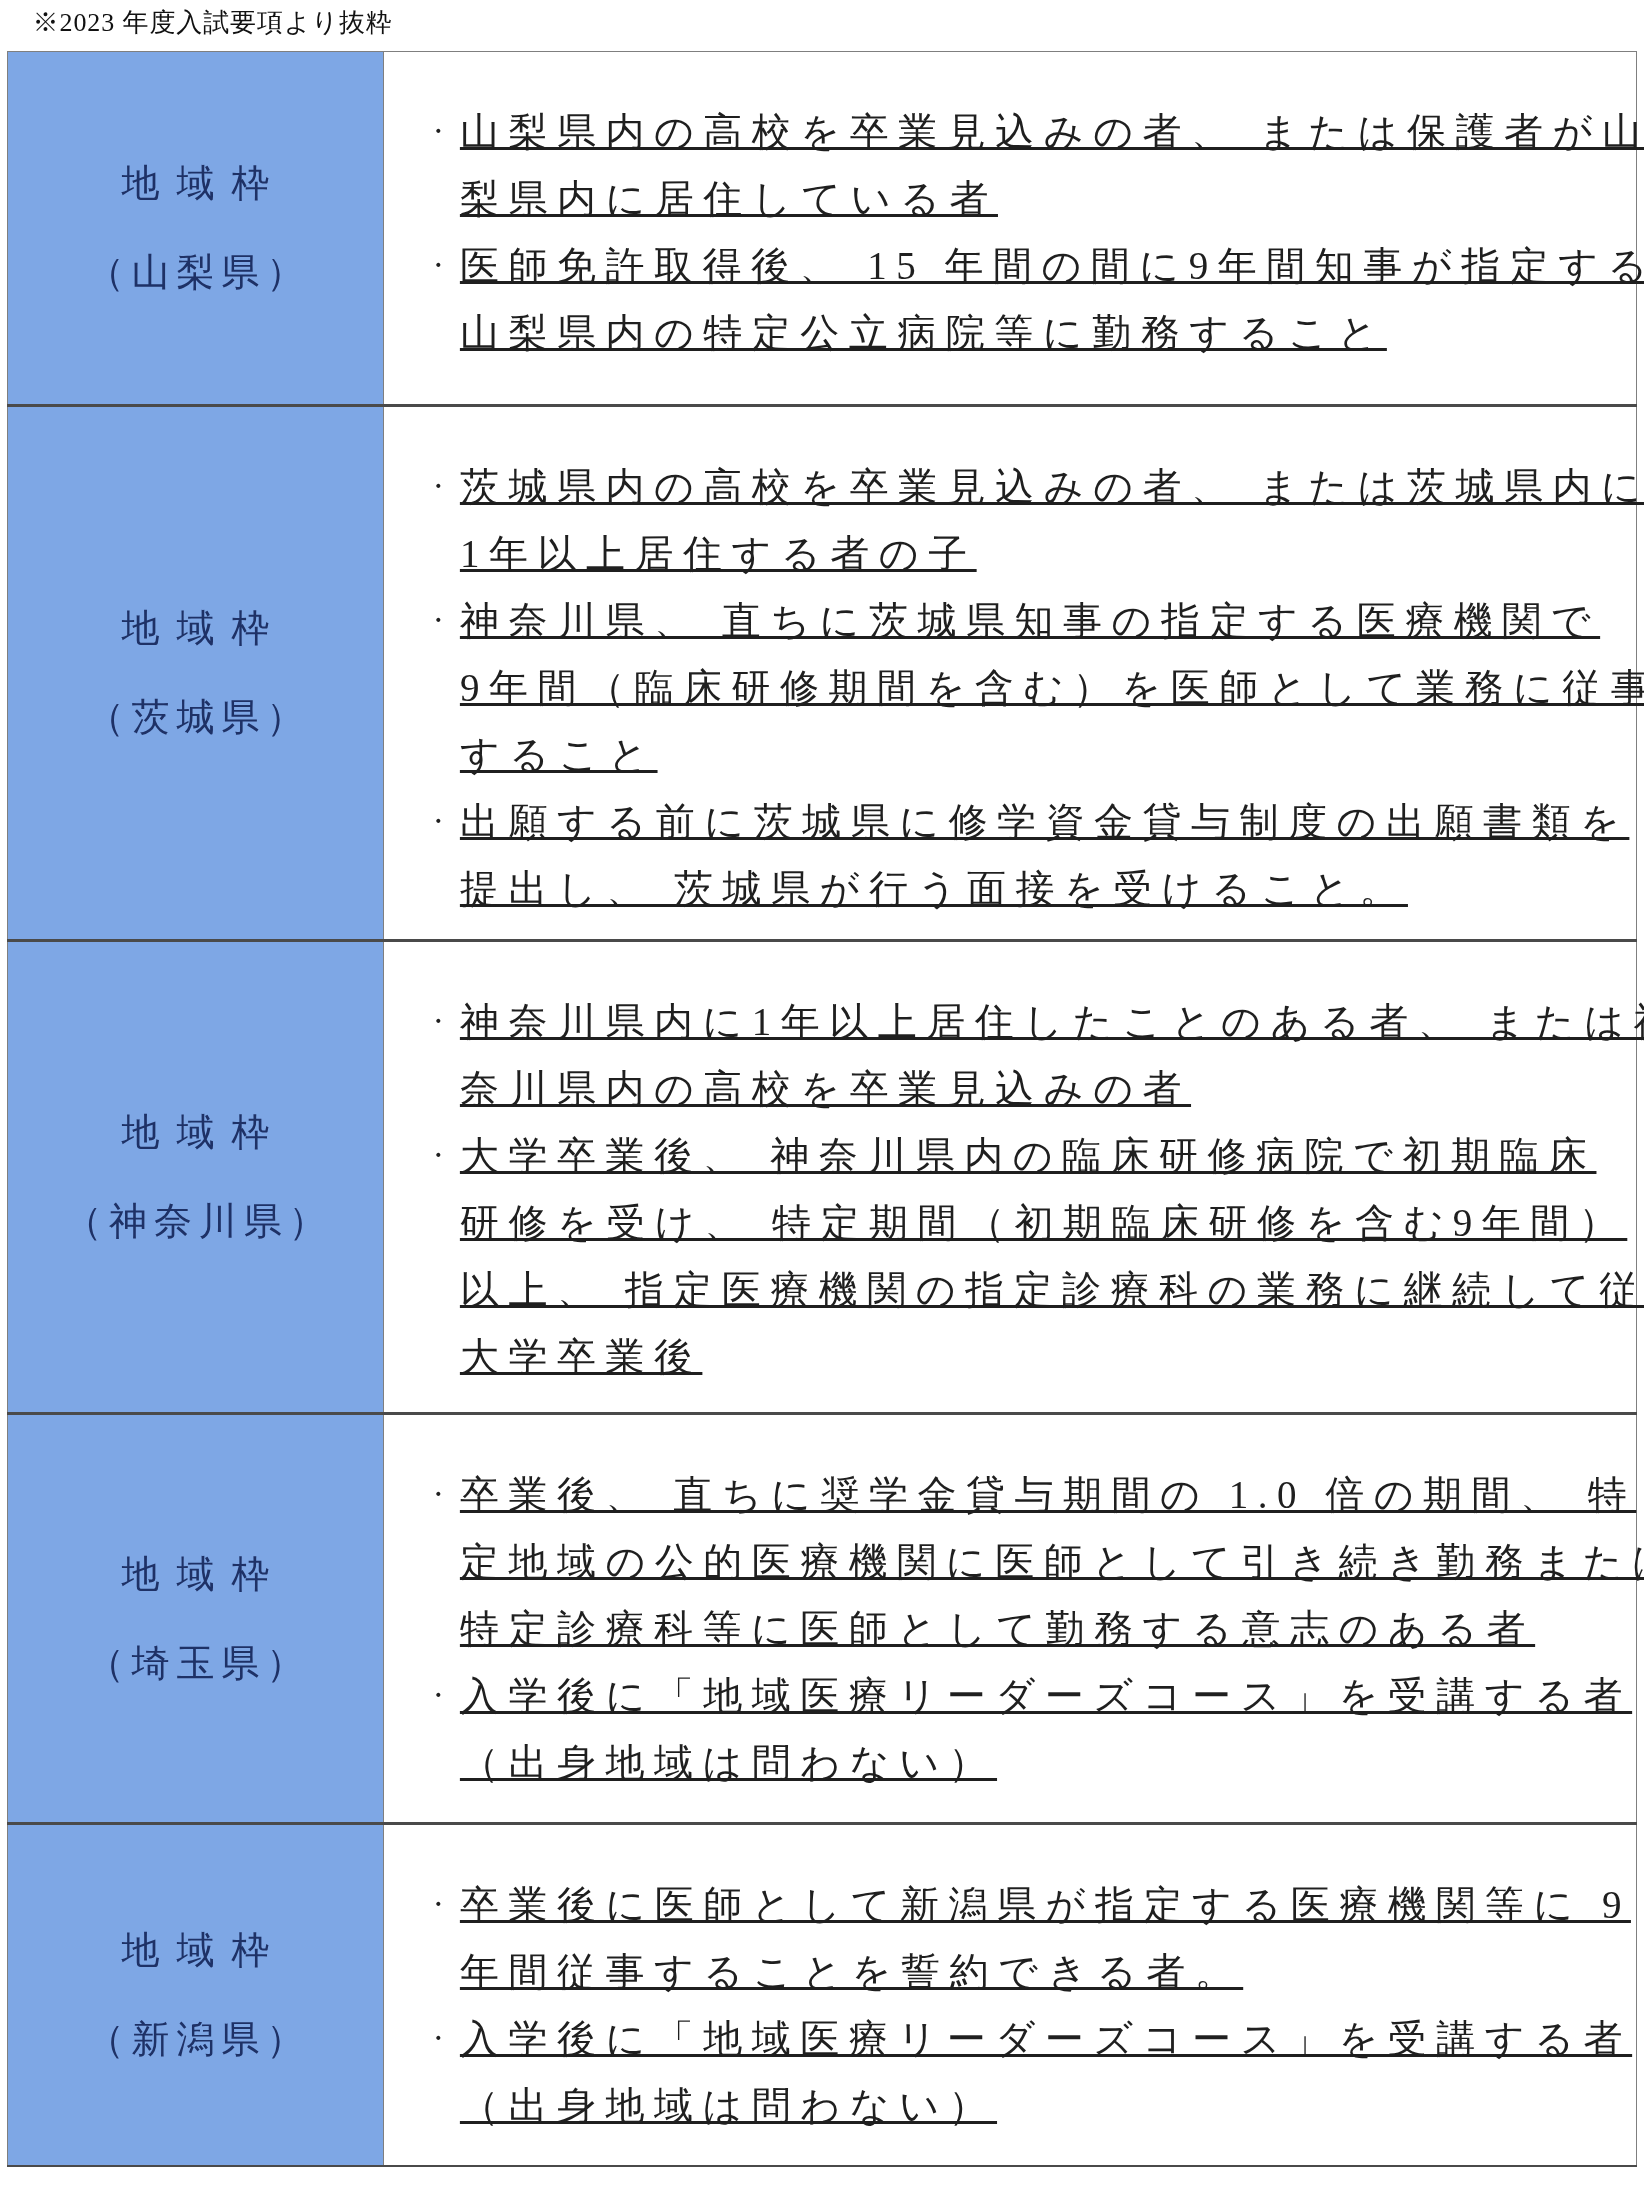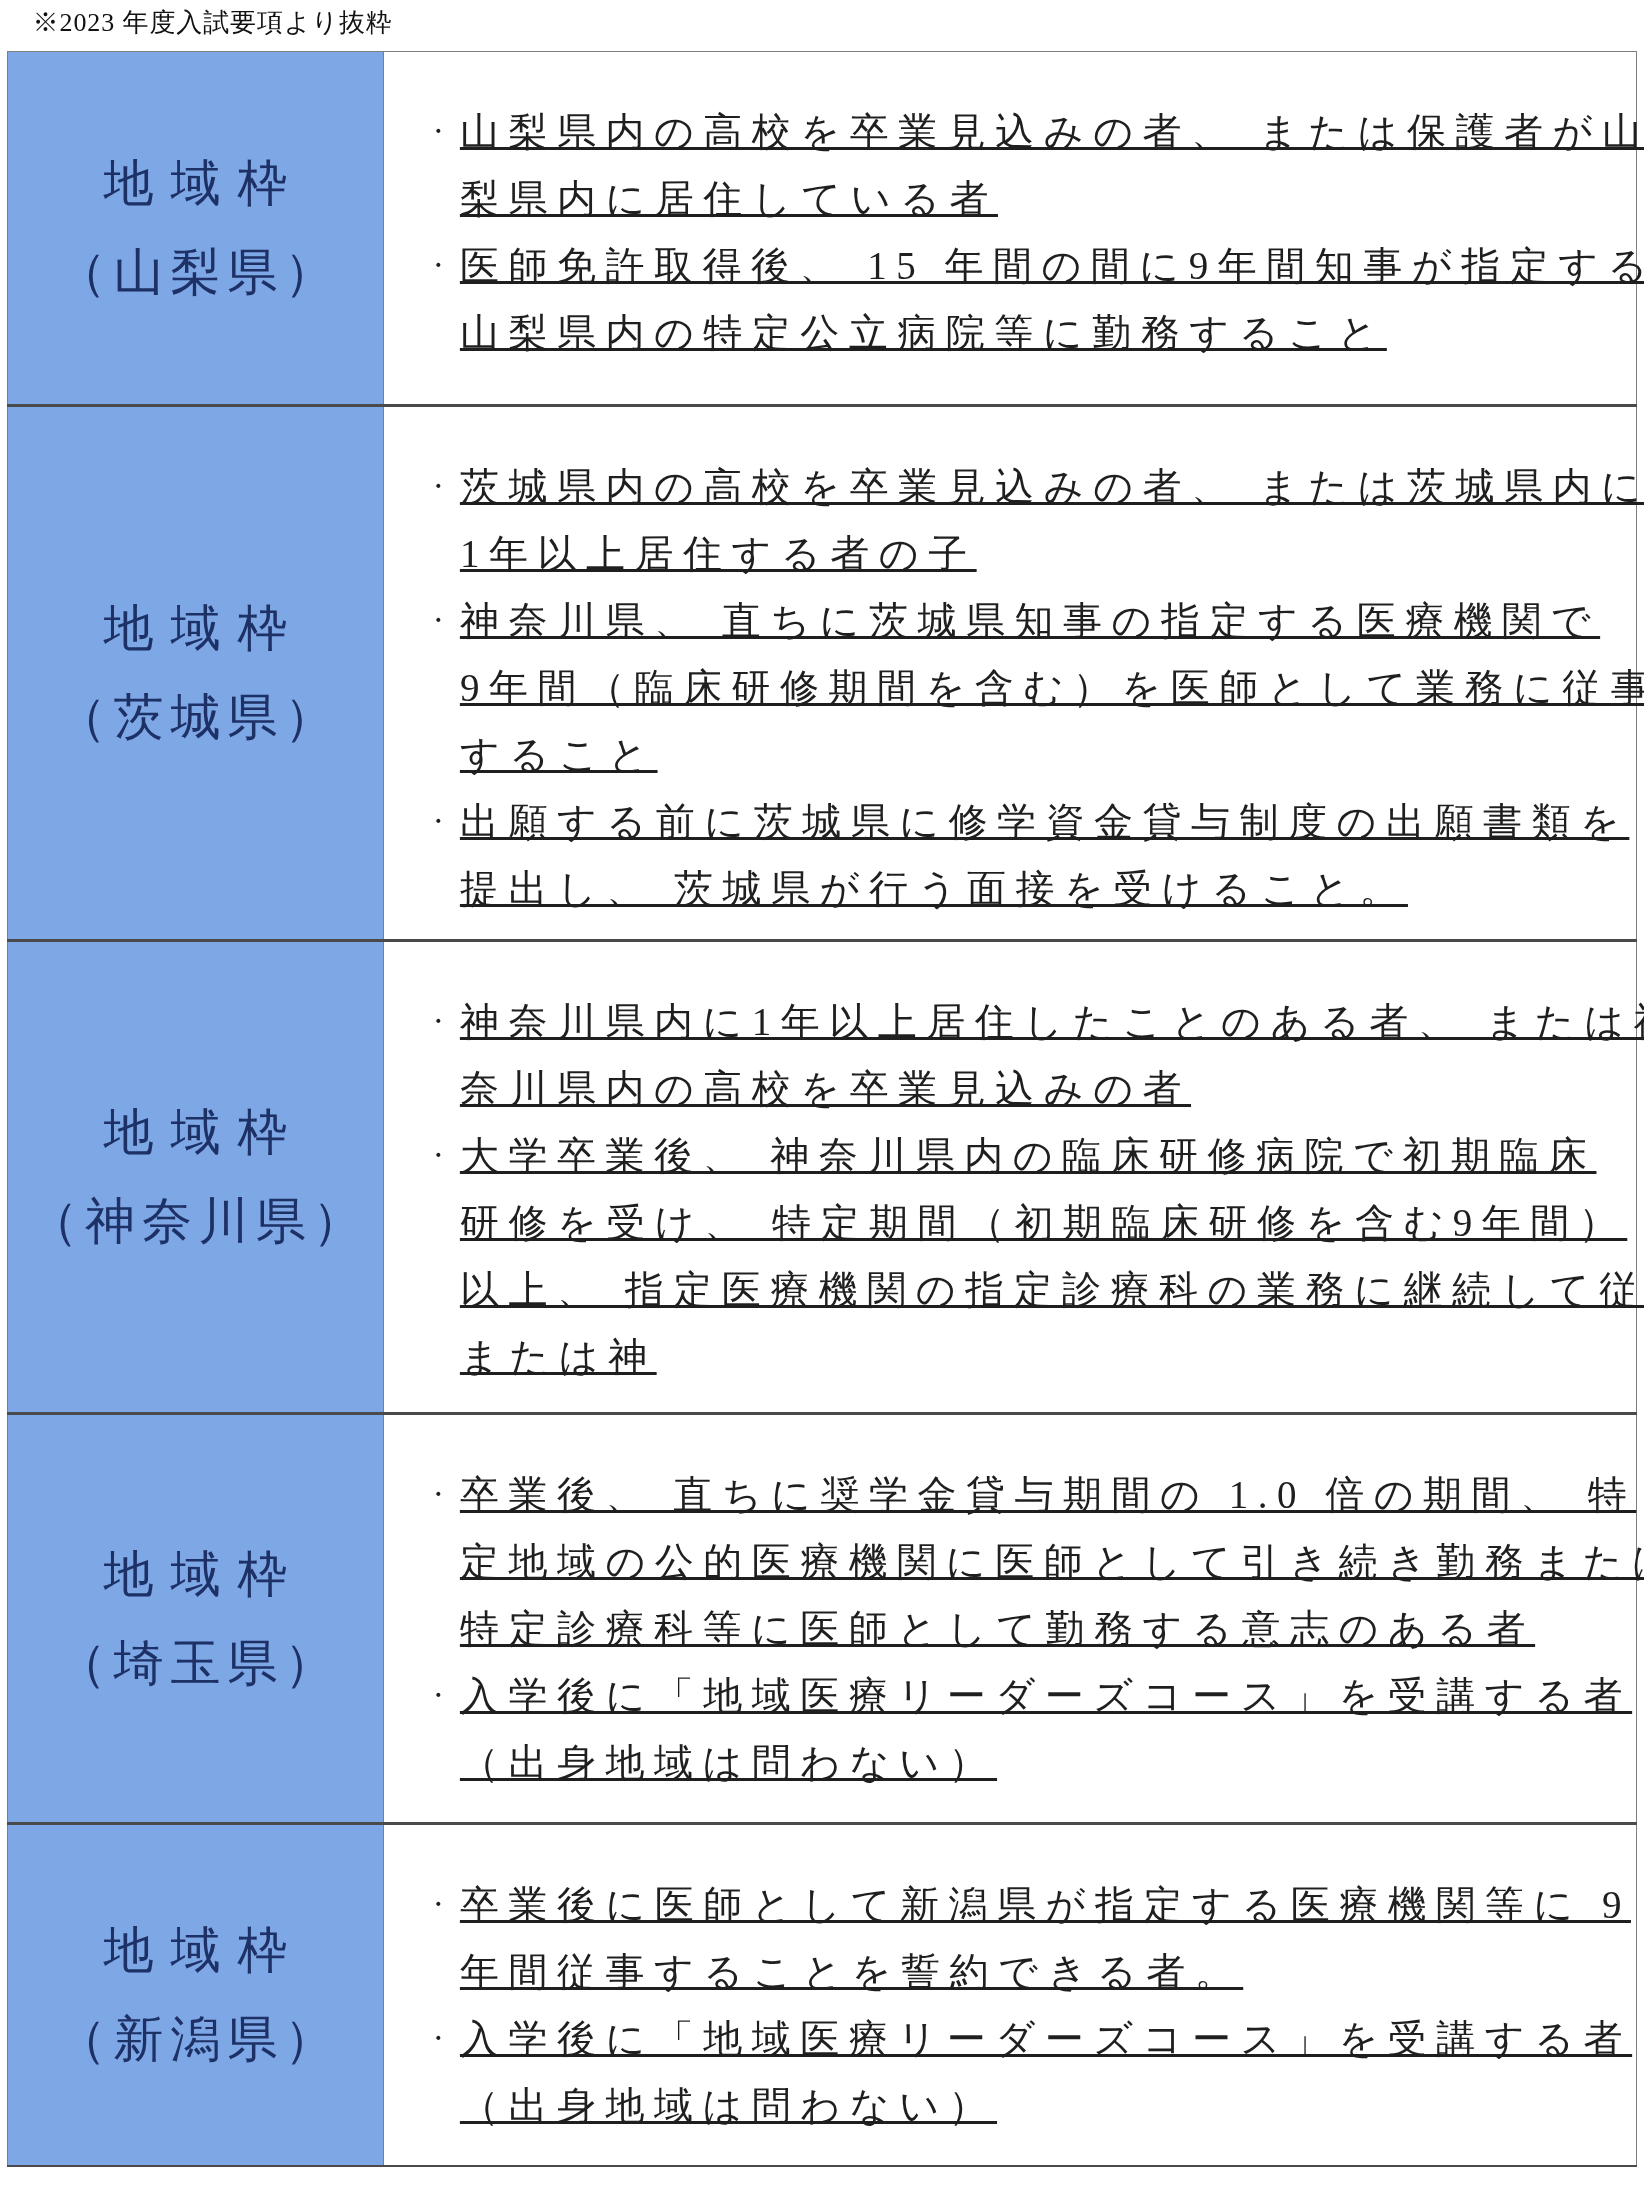--- a/index.html
+++ b/index.html
@@ -26,21 +26,21 @@
     box-sizing:border-box;
   }
   tr:first-child th,tr:first-child td{border-top:1.7px solid var(--border-light,#7f7f7f);}
   tr:last-child th,tr:last-child td{border-bottom:2.6px solid var(--border-dark,#4a4a4a);}
   th{
     background:var(--cell-bg,#7EA7E5);
     color:var(--label-text,#1E3166);
     font-weight:normal;vertical-align:middle;text-align:center;
     padding:0;
   }
-  .label-line{font-size:50px;line-height:89px;letter-spacing:6.9px;padding-left:6.9px;white-space:nowrap;}
+  .label-line{font-size:38px;line-height:89px;letter-spacing:6.9px;padding-left:6.9px;white-space:nowrap;}
   .label-line:first-child{letter-spacing:17px;padding-left:17px;}
   td{
     background:#ffffff;vertical-align:top;
     padding:46px 15.5px 17px 36px;
   }
   
   tr:nth-child(1) td,tr:nth-child(1) th{height:354px;}
   tr:nth-child(2) td,tr:nth-child(2) th{height:534px;}
   tr:nth-child(3) td,tr:nth-child(3) th{height:473px;}
   tr:nth-child(4) td,tr:nth-child(4) th{height:410px;}
@@ -130,21 +130,21 @@
               <div class="line">神奈川県内に1年以上居住したことのある者、 または神</div>
               <div class="line">奈川県内の高校を卒業見込みの者</div>
             </span>
           </div>
           <div class="item">
             <span class="bullet">・</span>
             <span class="lines">
               <div class="line">大学卒業後、 神奈川県内の臨床研修病院で初期臨床</div>
               <div class="line">研修を受け、 特定期間（初期臨床研修を含む9年間）</div>
               <div class="line">以上、 指定医療機関の指定診療科の業務に継続して従</div>
-              <div class="line">または神</div>
+              <div class="line">大学卒業後</div>
             </span>
           </div>
         </td>
   </tr>
       <tr>
     <th>
           <div class="label-line">地域枠</div>
           <div class="label-line">（埼玉県）</div>
         </th>
     <td>

